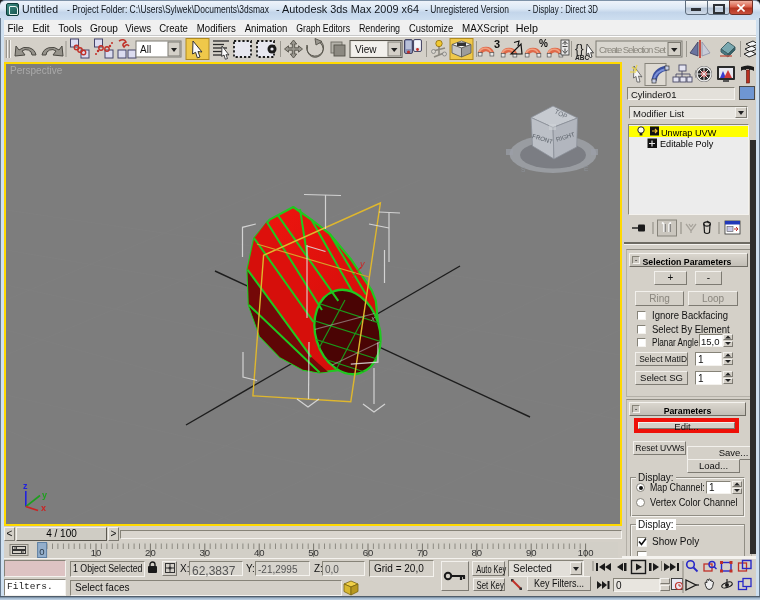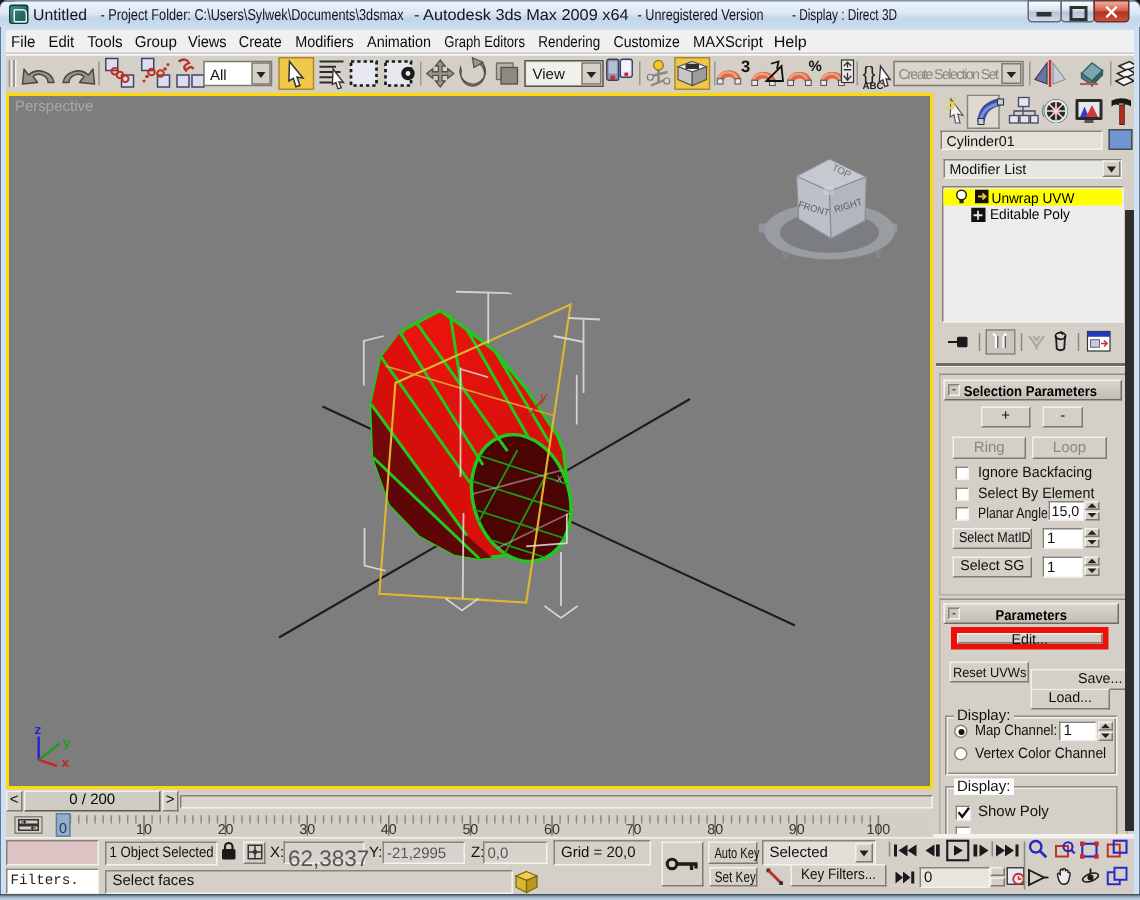--- a/index.html
+++ b/index.html
@@ -544,21 +544,21 @@
         <path d="M662,586 L668,586 L665,589 Z"></path>
 </g>
 </svg>
 
 <div class="abs" style="left:750px;top:140px;width:6px;height:414px;background:#2e2e2e;"></div>
 
 <div class="abs" style="left:622px;top:556px;width:134px;height:2px;background:#f4f2ee;border-bottom:1px solid #86837a;"></div>
 
 <div class="abs" style="left:4px;top:526px;width:618px;height:16px;background:#d4d0c8;"></div>
 <div class="abs btn" style="left:4px;top:527px;width:11px;height:14px;line-height:12px;">&lt;</div>
-<div class="abs" style="left:16px;top:527px;width:91px;height:14px;background:#cfccc4;border:1px solid #5a574f;border-top-color:#f2f0ec;border-left-color:#f2f0ec;box-sizing:border-box;text-align:center;font-size:10px;line-height:12px;">0 / 200</div>
+<div class="abs" style="left:16px;top:527px;width:91px;height:14px;background:#cfccc4;border:1px solid #5a574f;border-top-color:#f2f0ec;border-left-color:#f2f0ec;box-sizing:border-box;text-align:center;font-size:10px;line-height:12px;">4 / 100</div>
 <div class="abs btn" style="left:108px;top:527px;width:11px;height:14px;line-height:12px;">&gt;</div>
 <div class="abs sun" style="left:120px;top:530px;width:502px;height:9px;background:#d9d5ce;box-sizing:border-box;"></div>
 
 <div class="abs" style="left:4px;top:542px;width:618px;height:16px;background:#d4d0c8;"></div>
 <svg class="abs" style="left:4px;top:542px;" width="618" height="16" viewBox="0 0 618 16" id="ruler">
   <rect x="30" y="0" width="584" height="16" fill="#d2cfc7"></rect>
   <g>
         <rect x="6" y="2.5" width="18" height="11" fill="#d4d0c8" stroke="#86837a" stroke-width="1"></rect>
         <rect x="8.5" y="4.5" width="13" height="3" fill="none" stroke="#333" stroke-width="1"></rect>
         <rect x="8.5" y="8.5" width="13" height="3" fill="none" stroke="#333" stroke-width="1"></rect>
@@ -683,21 +683,21 @@
   <text x="38" y="13" font-size="9.5" fill="#2a3a4a" text-anchor="middle" font-family="Liberation Sans,sans-serif">0</text>
 </svg>
 
 <div class="abs" style="left:4px;top:558px;width:618px;height:38px;background:#d4d0c8;border-top:1px solid #f4f2ee;box-sizing:border-box;"></div>
 <div class="abs sun" style="left:4px;top:559.5px;width:62px;height:17px;background:#ddc3c3;box-sizing:border-box;"></div>
 <div class="abs sun" style="left:70px;top:560.5px;width:75px;height:16px;background:#d4d0c8;box-sizing:border-box;"></div>
 <div class="abs" style="left:73px;top:563px;font-size:10px;color:#111;white-space:nowrap;transform:scaleX(0.88);transform-origin:left;">1 Object Selected</div>
 <div class="abs btn" style="left:162px;top:561px;width:15px;height:15px;"></div>
 <div class="abs" style="left:180px;top:563px;font-size:10px;color:#111;">X:</div>
 <div class="abs sun" style="left:189px;top:561px;width:54px;height:15px;background:#d7d4cd;box-sizing:border-box;"></div>
-<div class="abs" style="left:192px;top:563.5px;font-size:15px;color:#555;">62,3837</div>
+<div class="abs" style="left:192px;top:563.5px;font-size:12px;color:#555;">62,3837</div>
 <div class="abs" style="left:246px;top:563px;font-size:10px;color:#111;">Y:</div>
 <div class="abs sun" style="left:255px;top:561px;width:55px;height:15px;background:#d7d4cd;box-sizing:border-box;"></div>
 <div class="abs" style="left:258px;top:563.5px;font-size:10px;color:#555;">-21,2995</div>
 <div class="abs" style="left:314px;top:563px;font-size:10px;color:#111;">Z:</div>
 <div class="abs sun" style="left:322px;top:561px;width:43px;height:15px;background:#d7d4cd;box-sizing:border-box;"></div>
 <div class="abs" style="left:325px;top:563.5px;font-size:10px;color:#555;">0,0</div>
 <div class="abs sun" style="left:369px;top:559.5px;width:65px;height:17px;background:#d4d0c8;box-sizing:border-box;"></div>
 <div class="abs" style="left:374px;top:563px;font-size:10px;color:#111;">Grid = 20,0</div>
 <div class="abs sun" style="left:4px;top:578.5px;width:62px;height:17px;background:#fff;box-sizing:border-box;"></div>
 <div class="abs" style="left:7px;top:581px;font-size:9.5px;color:#222;font-family:'Liberation Mono',monospace;">Filters.</div>

